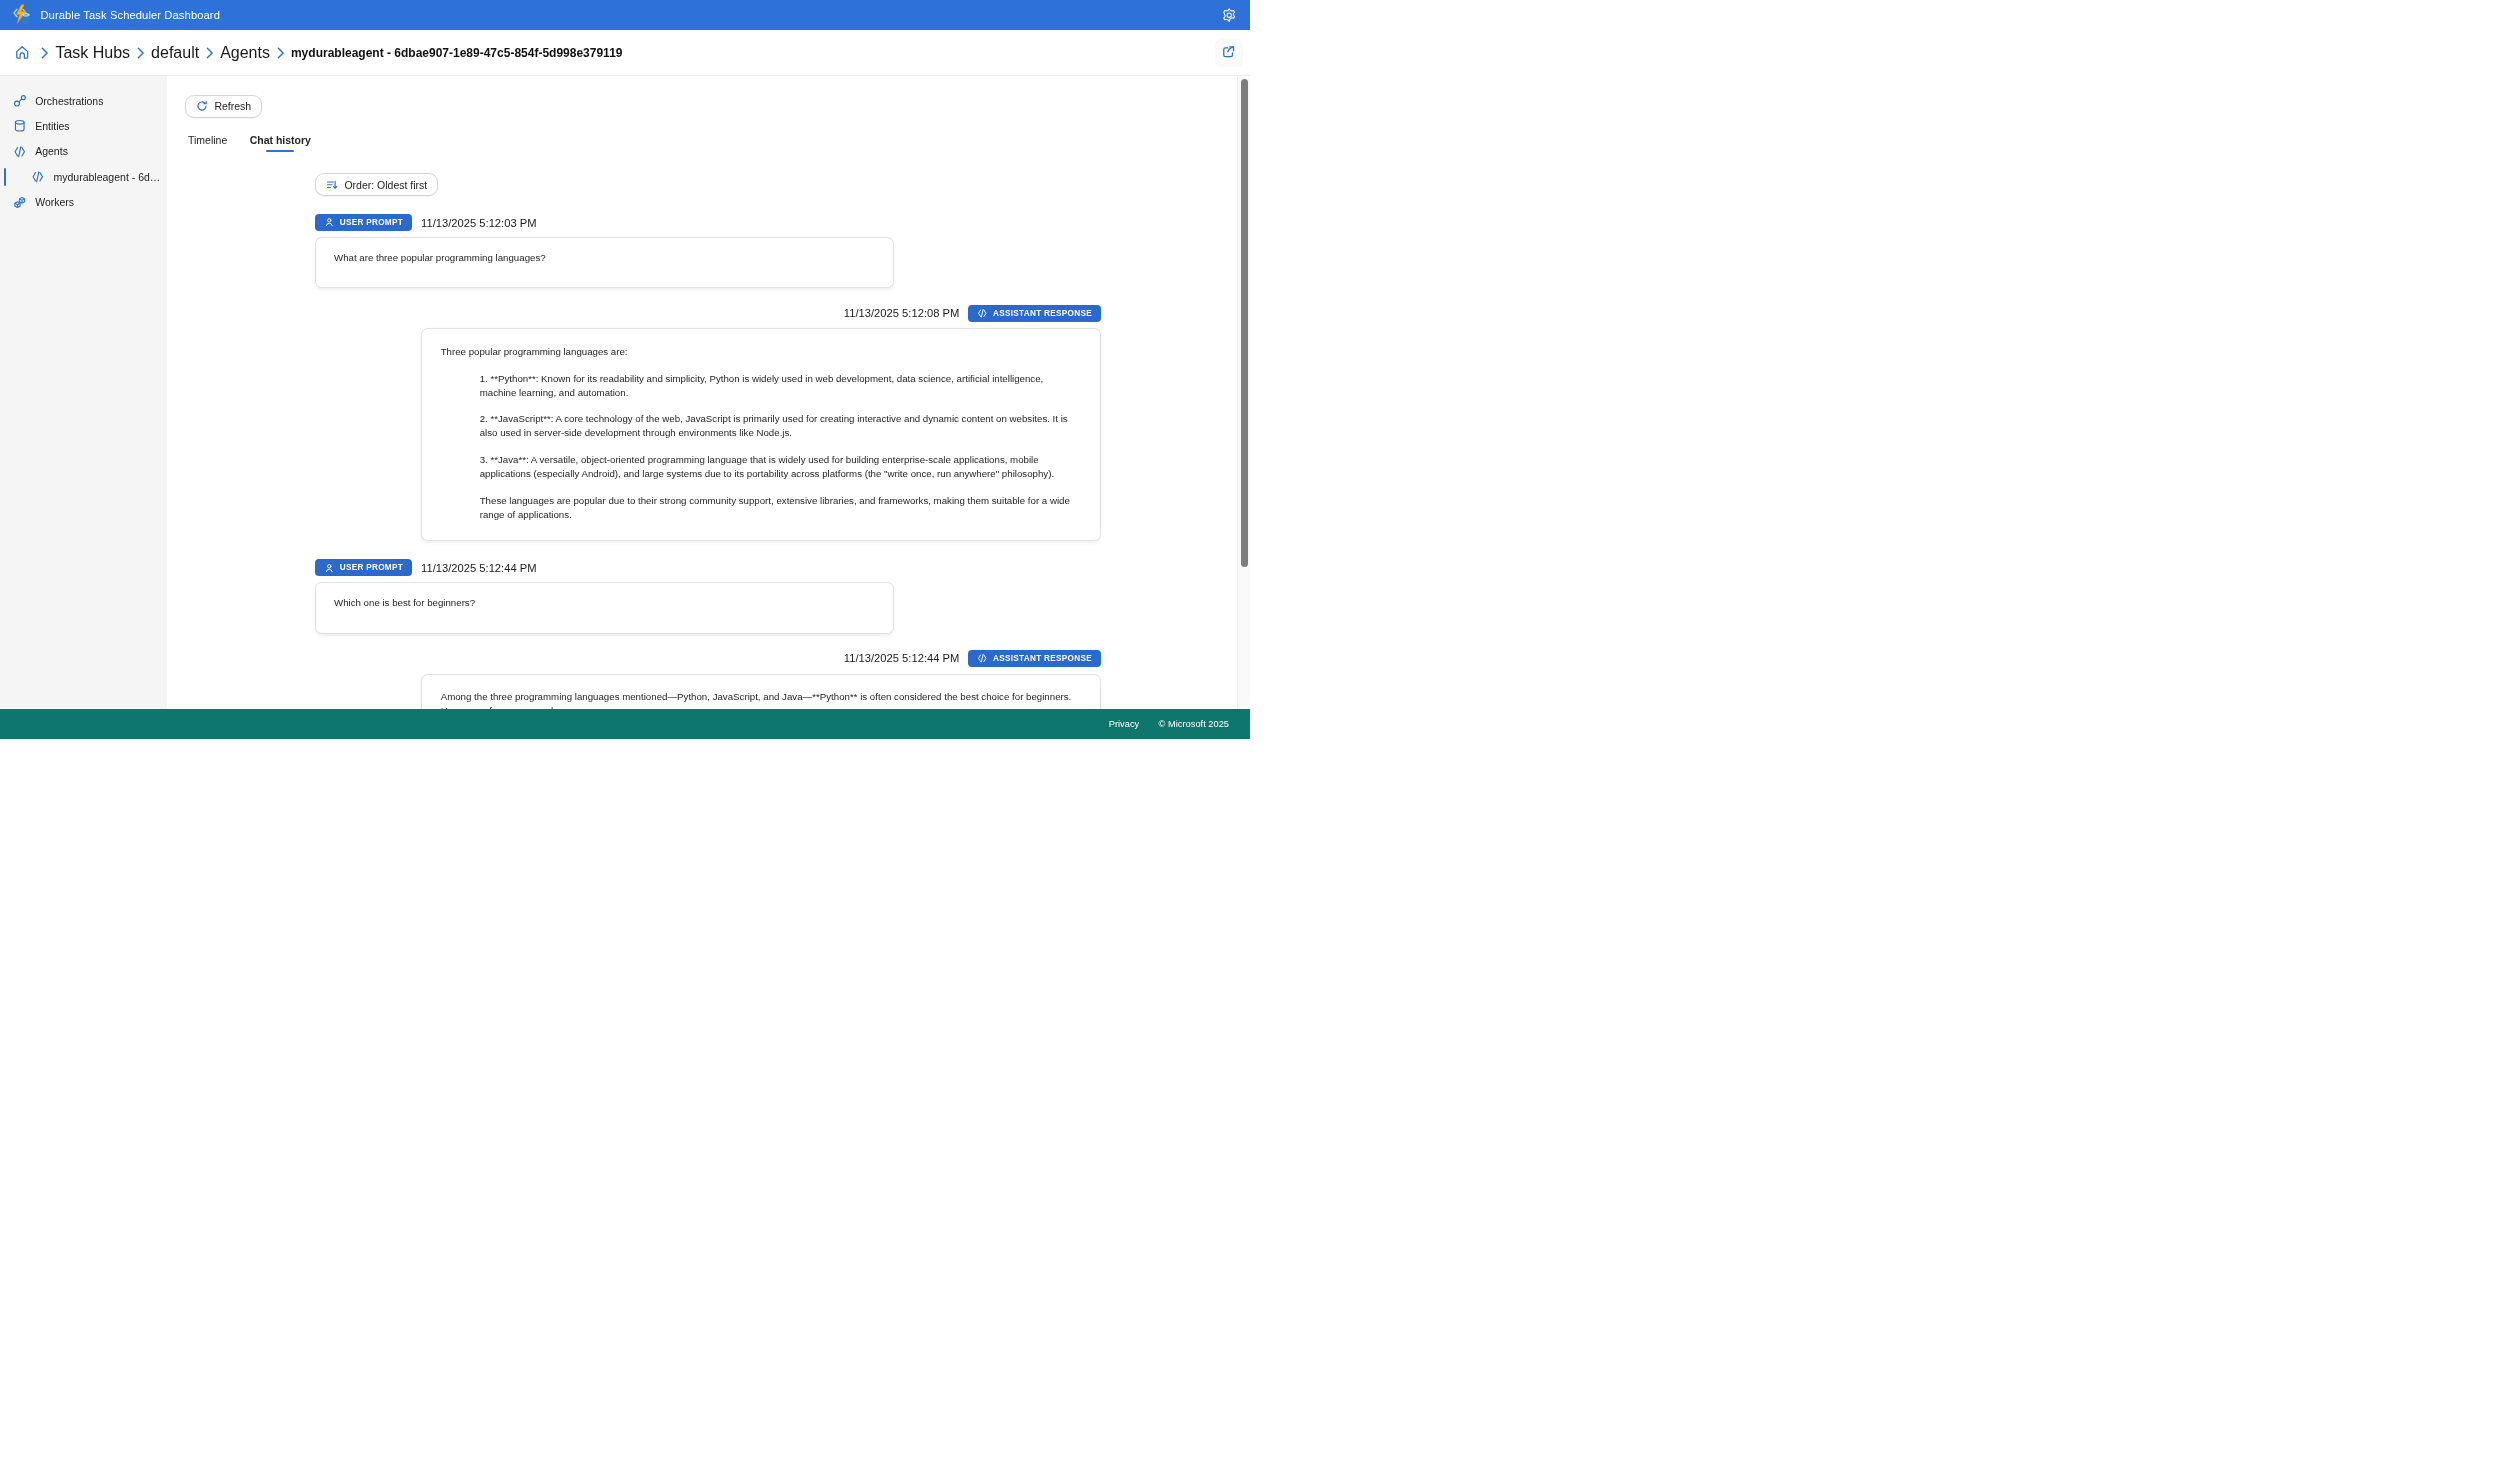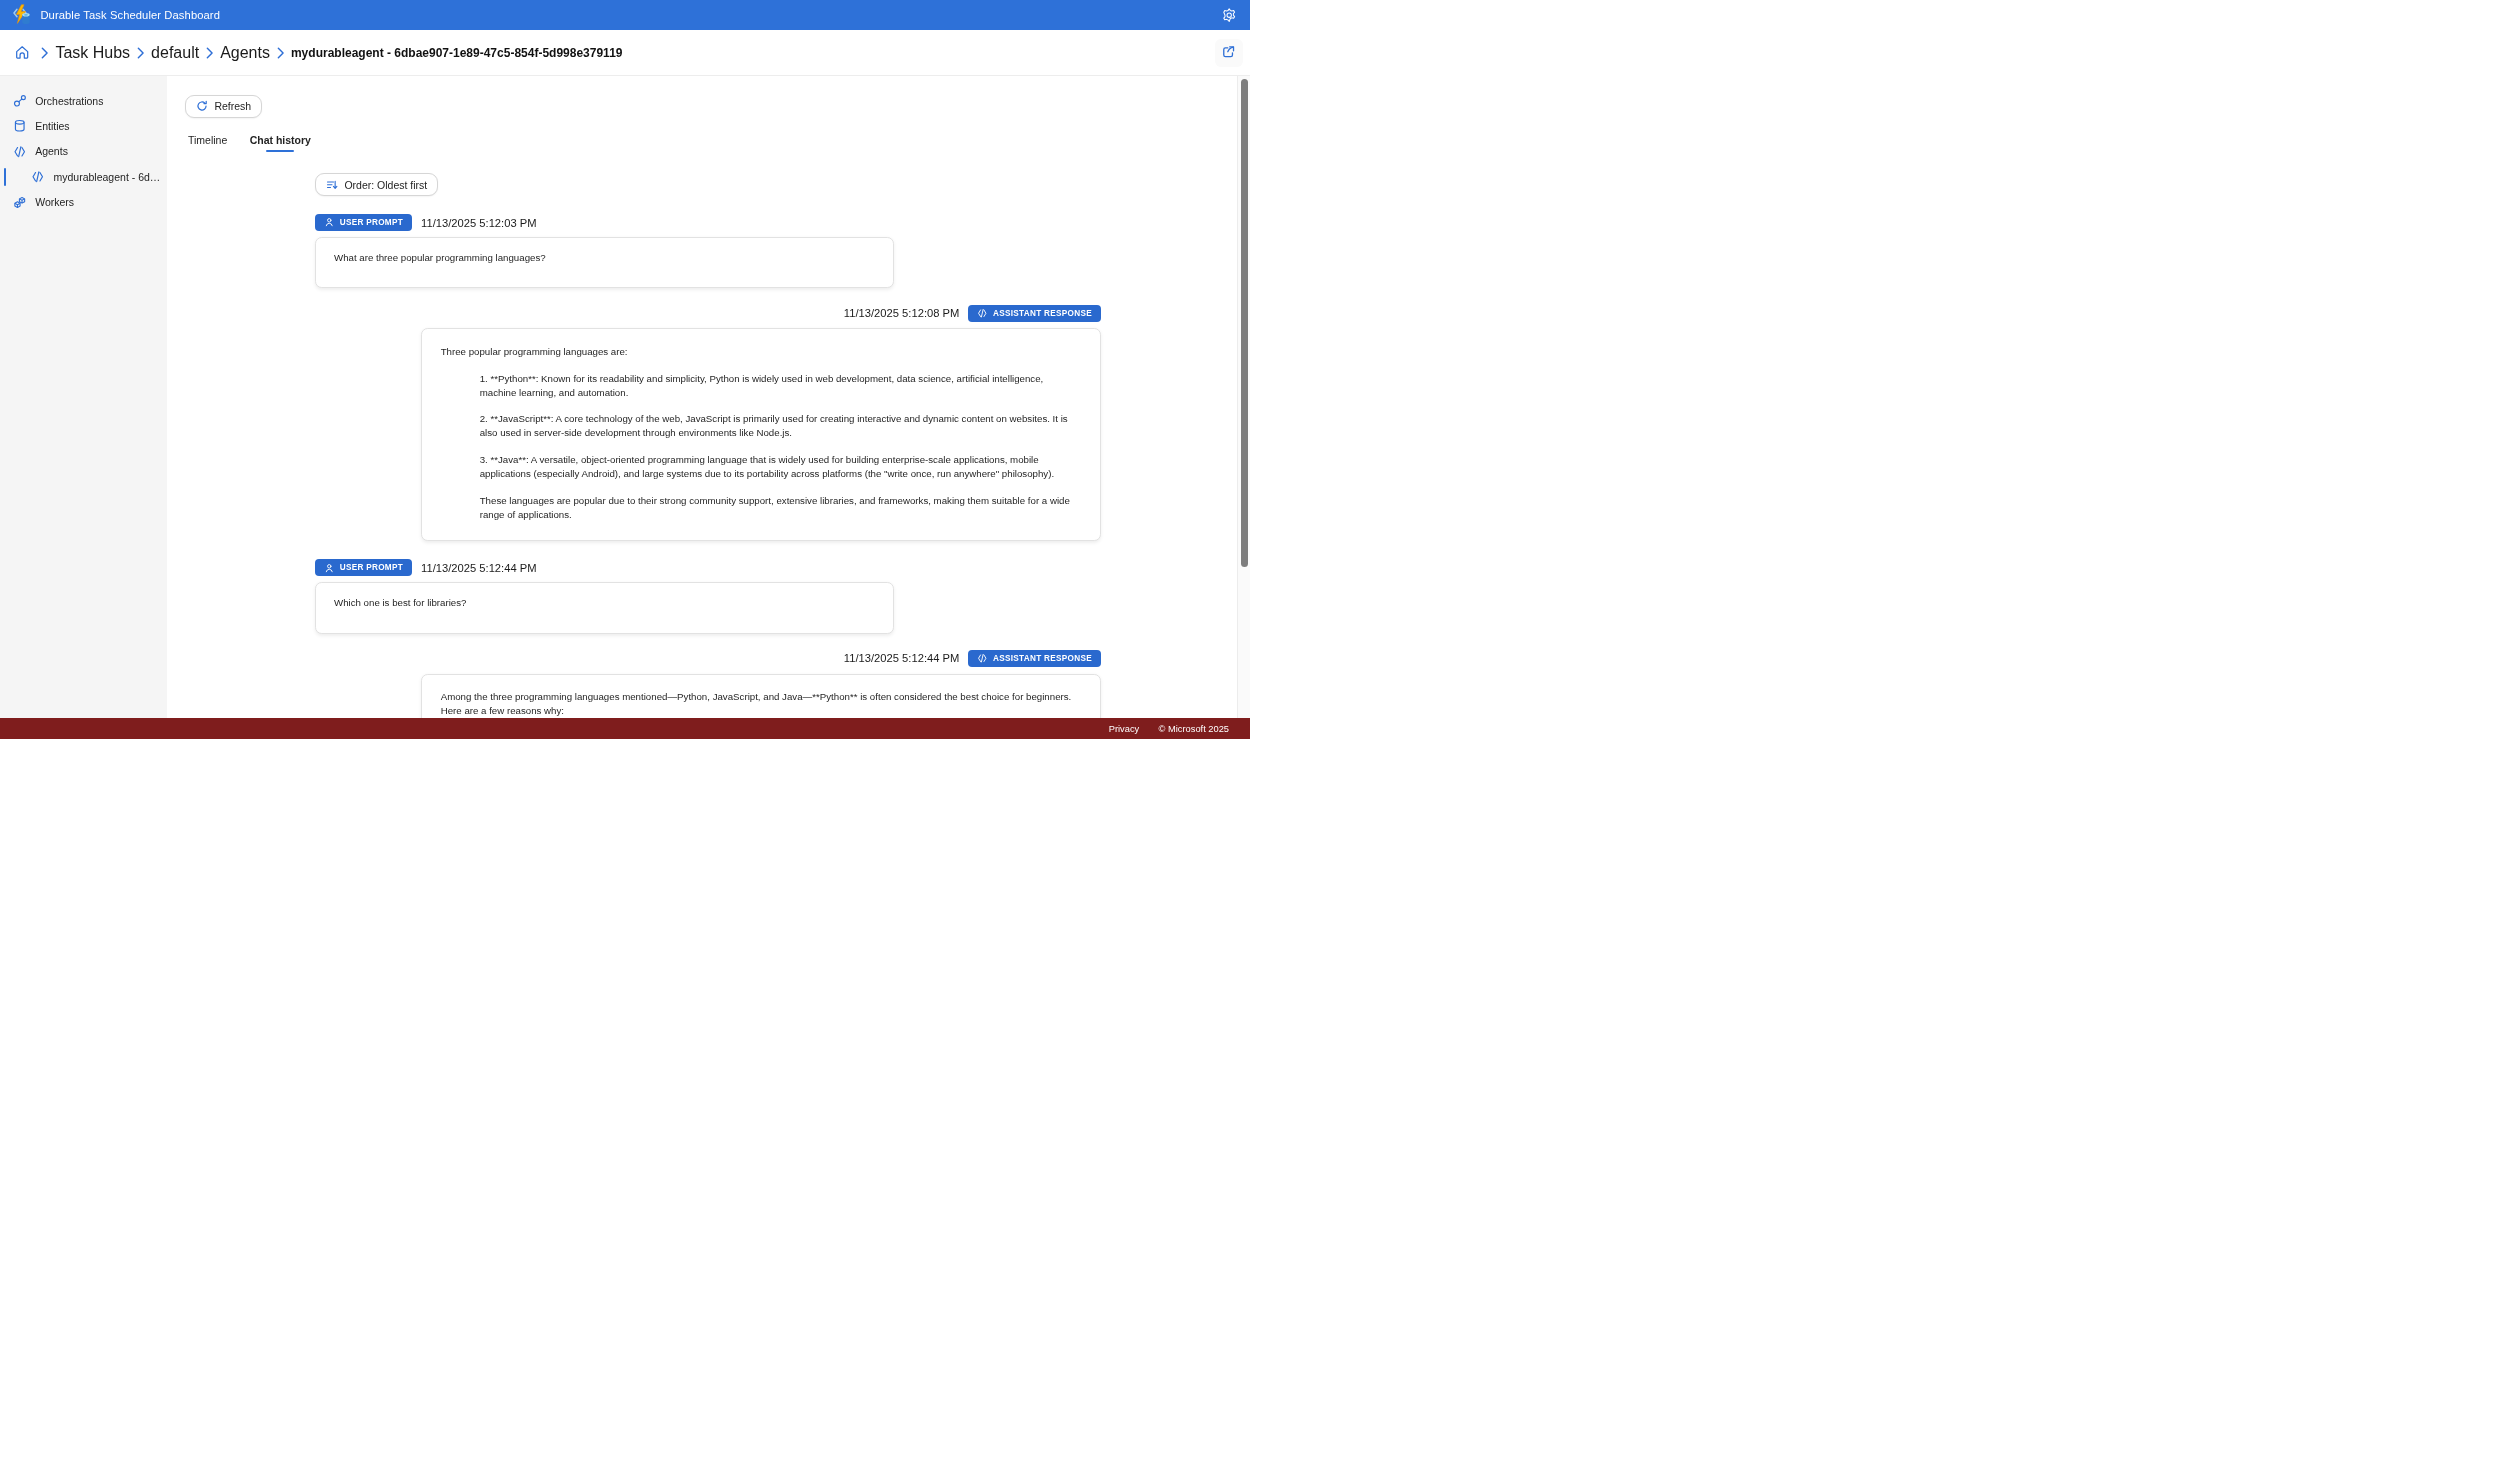--- a/index.html
+++ b/index.html
@@ -89,21 +89,21 @@
   .scrollbar-track {
     position: absolute; right: 0; top: 76px; bottom: 16.4px; width: 12.7px;
     background: #fafafa; border-left: 0.7px solid #ececec; z-index: 6;
   }
   .scrollbar-thumb {
     position: absolute; top: 3px; left: 2.2px; width: 7.5px; height: 488px;
     background: #7d7d7d; border-radius: 4.5px; cursor: grab;
   }
   
   .footer {
-    position: absolute; left: 0; right: 0; bottom: 0; height: 21px; background: #7f1d1d;
+    position: absolute; left: 0; right: 0; bottom: 0; height: 30px; background: #0f766e;
     display: flex; align-items: center; justify-content: flex-end; gap: 19.4px;
     padding-right: 21px; color: #fff; font-size: 9.3px; z-index: 10;
   }
   .footer a { color: #fff; text-decoration: none; cursor: pointer; }
 </style>
 </head>
 <body>
 
 <header class="topbar">
   <svg class="logo" viewBox="0 0 30 30">
@@ -286,21 +286,21 @@
           <span class="badge">
             <svg width="10.5" height="10.5" viewBox="0 0 16 16" fill="none" stroke="#ffffff" stroke-width="1.4" stroke-linecap="round">
               <circle cx="8" cy="5" r="2.6"></circle>
               <path d="M3.4 13.3a4.7 4.7 0 0 1 9.2 0"></path>
             </svg>
             <span>USER PROMPT</span>
           </span>
           <span class="timestamp">11/13/2025 5:12:44 PM</span>
         </div>
         <div class="card user-card">
-          <p>Which one is best for libraries?</p>
+          <p>Which one is best for beginners?</p>
         </div>
       </section>
 
       
       <section class="msg assistant">
         <div class="msg-header right">
           <span class="timestamp">11/13/2025 5:12:44 PM</span>
           <span class="badge">
             <svg width="10.5" height="10.5" viewBox="0 0 16 16" fill="none" stroke="#ffffff" stroke-width="1.4" stroke-linecap="round" stroke-linejoin="round">
               <path d="M5.4 3 2.4 8l3 5"></path>

